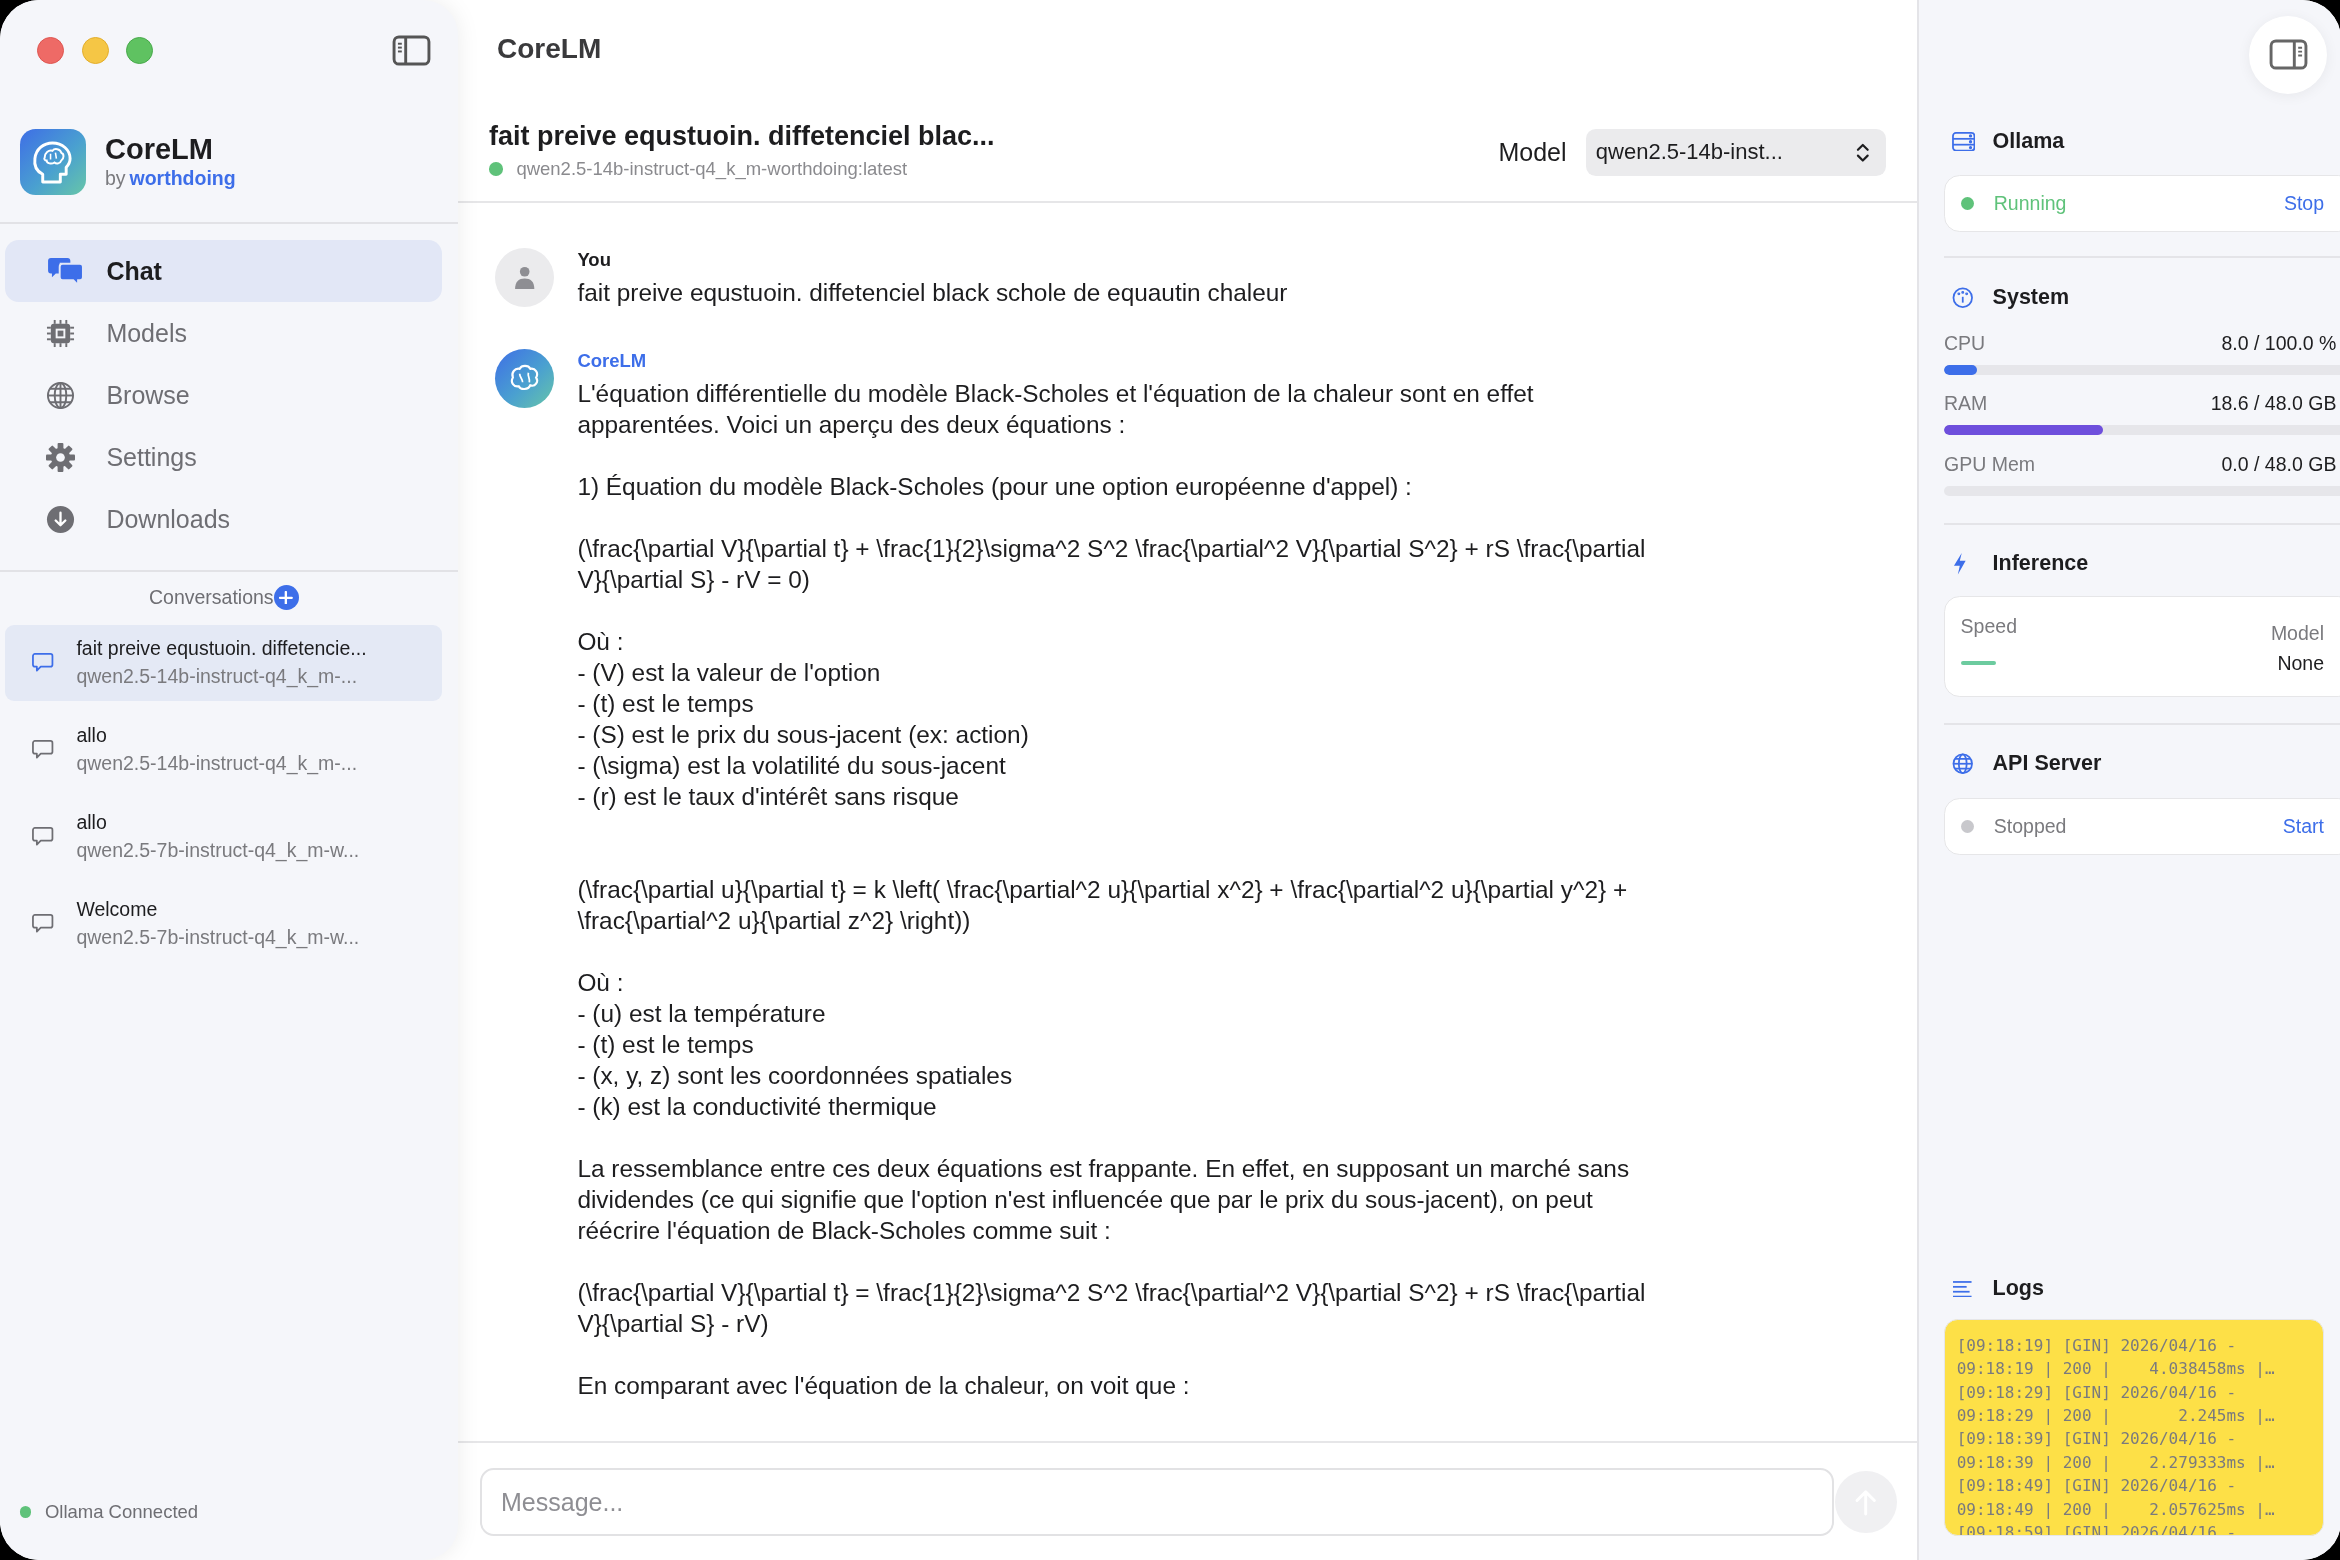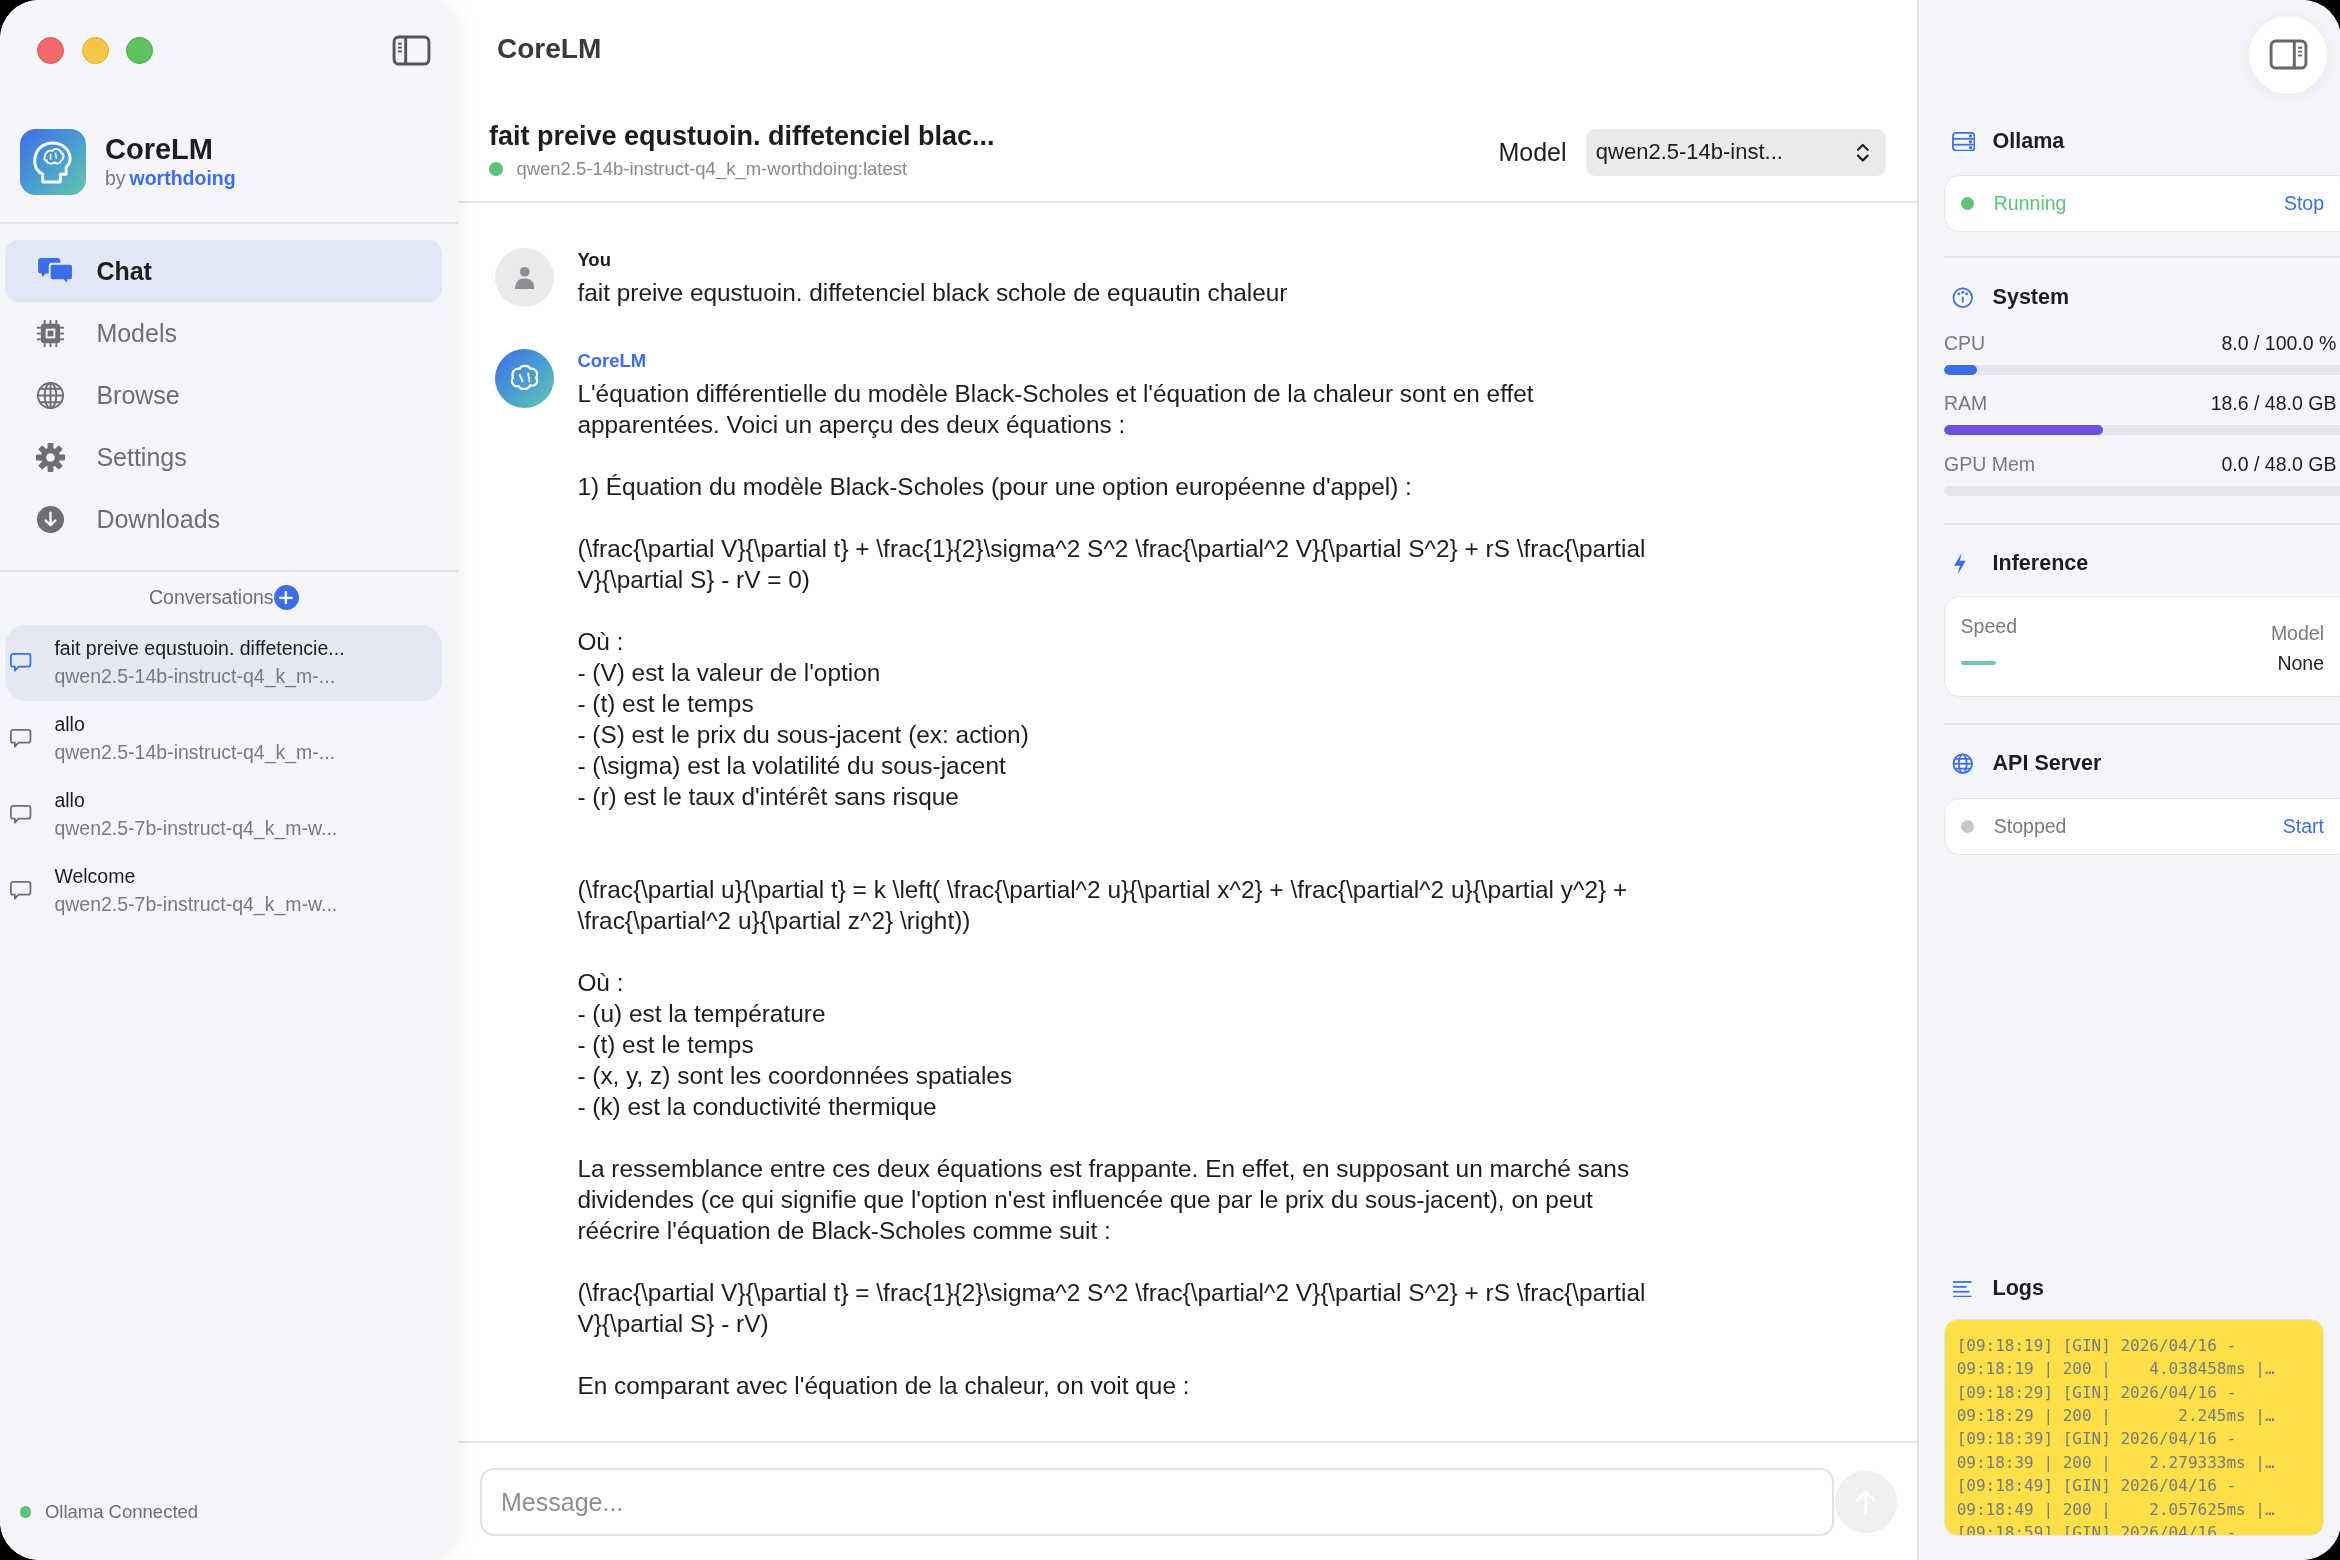--- a/index.html
+++ b/index.html
@@ -33,33 +33,33 @@
   }
   .brand-text { margin-left: 19.5px; }
   .brand-name { font-size: 29px; font-weight: 700; color: #1d1d1f; line-height: 33px; }
   .brand-by { font-size: 19.5px; color: #7a7a7e; line-height: 25px; }
   .brand-by b { color: #3d6ee9; font-weight: 700; margin-left: 3.9px; }
 
   .divider-h { position: absolute; left: 0; right: 0; height: 2px; background: #e2e2e6; }
 
   .nav { position: absolute; top: 240px; left: 4.9px; width: 437px; }
   .nav-item {
-    height: 62px; display: flex; align-items: center; padding-left: 31px;
+    height: 62px; display: flex; align-items: center; padding-left: 41px;
     font-size: 25px; color: #6e6e73; border-radius: 13.7px; margin-bottom: 0px; cursor: pointer;
   }
   .nav-item.active { background: #e2e7f6; color: #1d1d1f; font-weight: 700; }
   .nav-item .ico { width: 39px; height: 35px; display: flex; align-items: center; justify-content: flex-start; margin-right: 21.5px; }
   .nav-item + .nav-item { margin-top: 0px; }
 
   .conv-header { position: absolute; top: 585px; left: 16.6px; right: 27px; display: flex; justify-content: center; align-items: center; }
   .conv-header .lbl { font-size: 19.5px; color: #6e6e73; }
   .add-conv { width: 25px; height: 25px; border-radius: 50%; background: #3d6ee9; display: flex; align-items: center; justify-content: center; cursor: pointer; }
 
   .conv-list { position: absolute; top: 625px; left: 4.9px; width: 437px; }
-  .conv-item { height: 76px; display: flex; align-items: center; padding-left: 4px; border-radius: 21px; cursor: pointer; margin-bottom: 0; }
+  .conv-item { height: 76px; display: flex; align-items: center; padding-left: 26px; border-radius: 9px; cursor: pointer; margin-bottom: 11px; }
   .conv-item.active { background: #e4e9f5; }
   .conv-item .ico { width: 27px; margin-right: 18.5px; display: flex; align-items: center; }
   .conv-title { font-size: 19.5px; color: #1d1d1f; line-height: 27px; white-space: nowrap; }
   .conv-item.active .conv-title { font-weight: 500; }
   .conv-sub { font-size: 19.5px; color: #7a7a7e; line-height: 29px; white-space: nowrap; }
 
   .conn-status { position: absolute; bottom: 37px; left: 19.5px; display: flex; align-items: center; font-size: 18.5px; color: #6e6e73; font-weight: 500; }
   .dot { width: 11.7px; height: 11.7px; border-radius: 50%; display: inline-block; }
   .dot.green { background: #5fc27a; }
   .dot.gray { background: #c8c8cc; }

